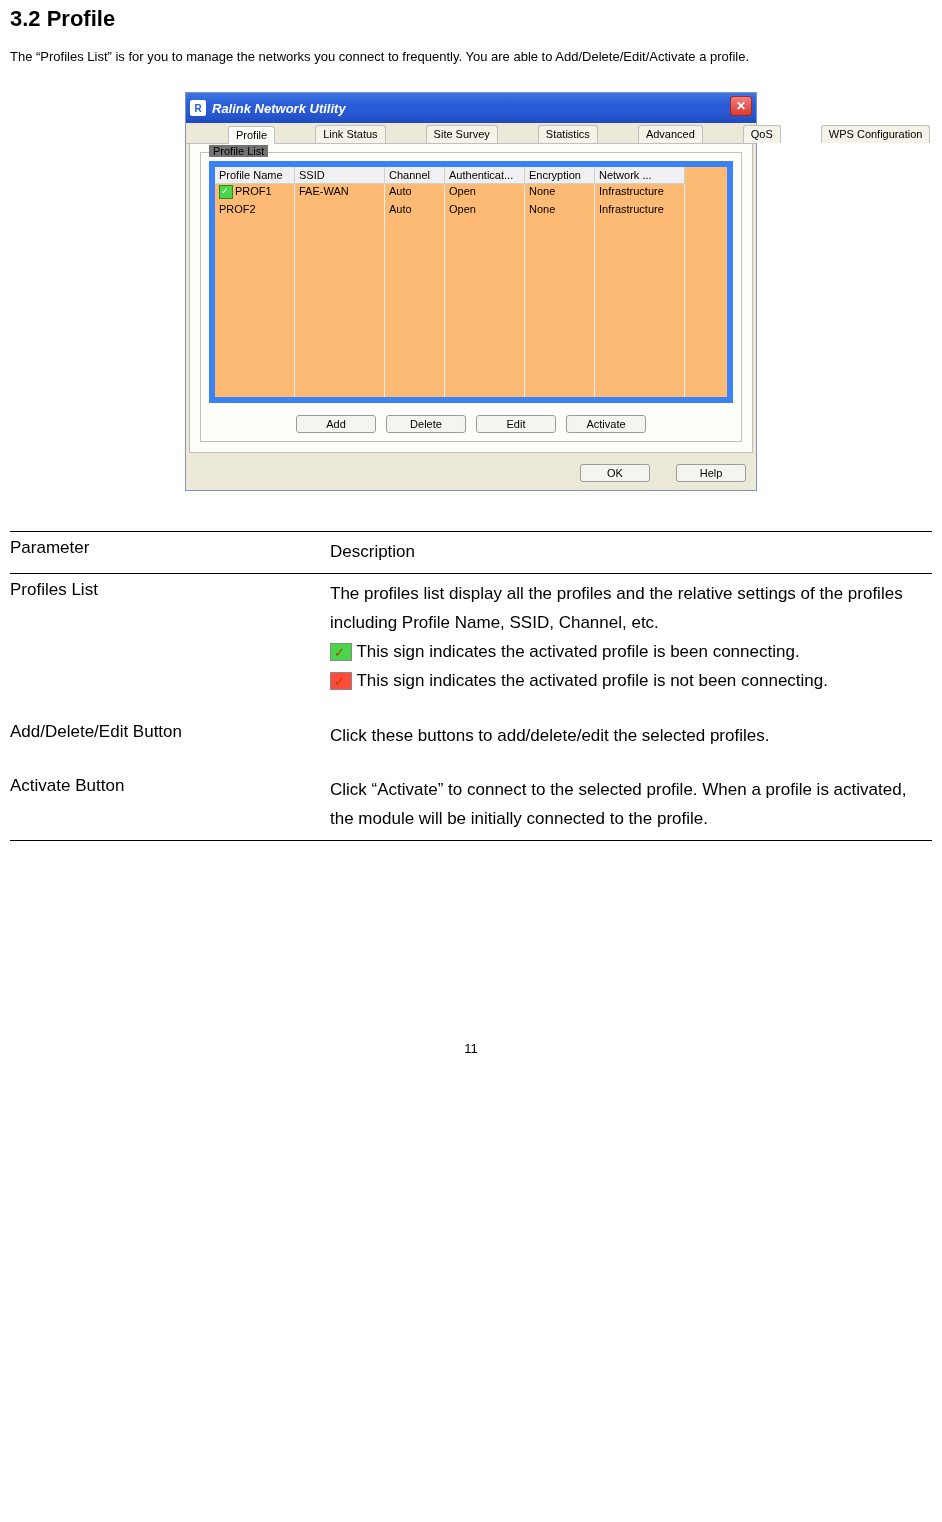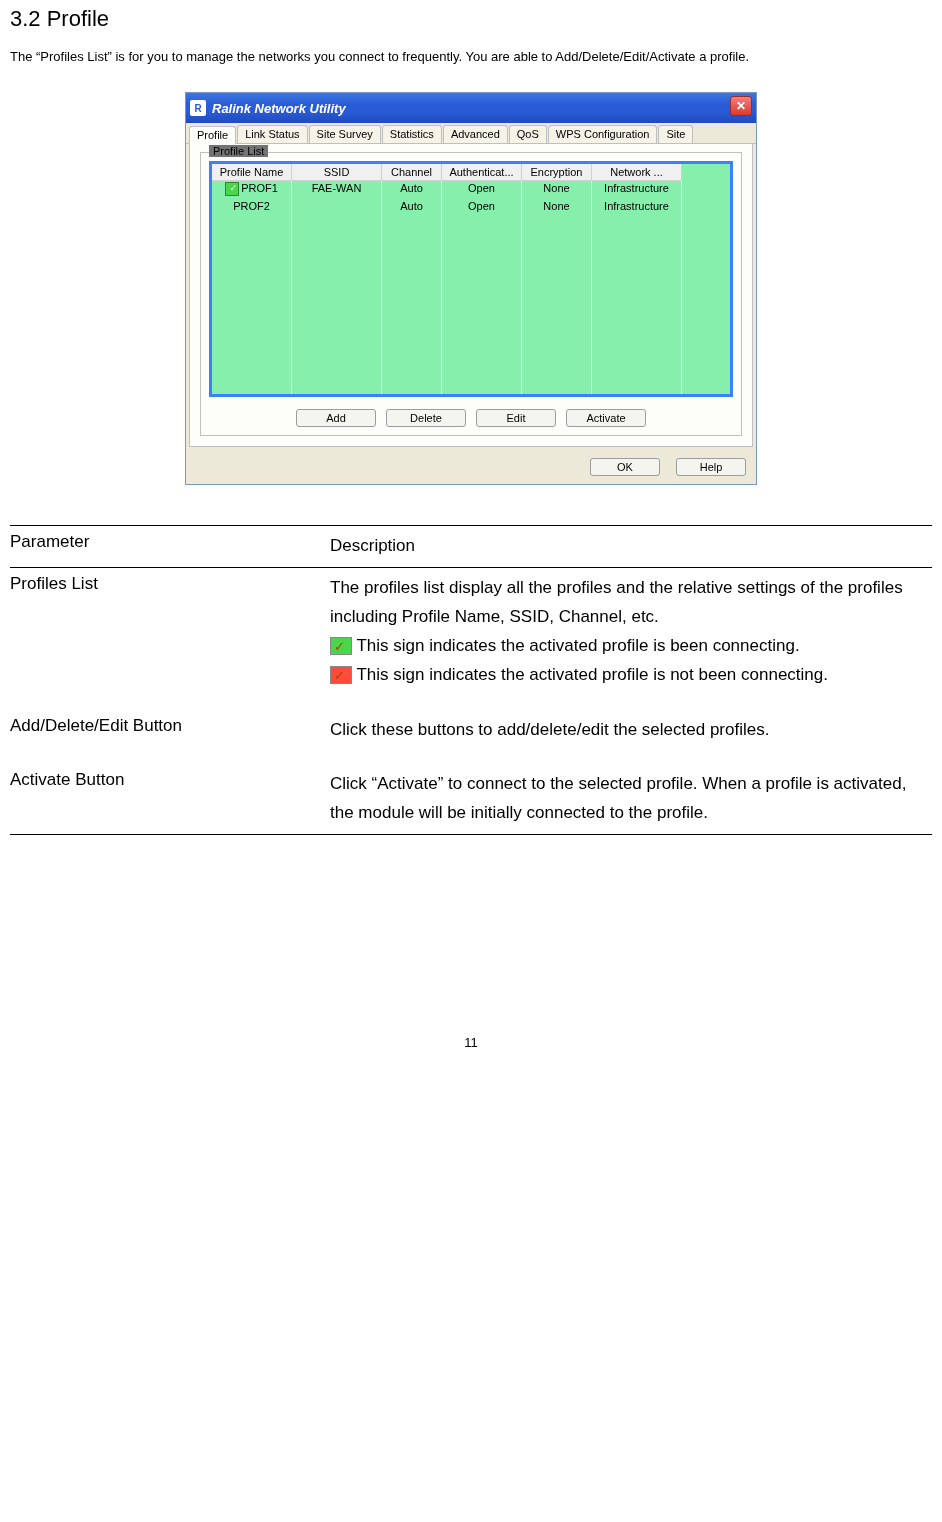--- a/index.html
+++ b/index.html
@@ -8,21 +8,21 @@
     padding: 0;
     background: #fff;
     color: #000;
     width: 942px;
   }
   .page {
     padding: 0 10px;
   }
   h2.section {
     font-size: 22px;
-    font-weight: normal;
+    font-weight: bold;
     margin: 6px 0 14px 0;
   }
   .intro {
     font-size: 13px;
     line-height: 1.7;
     margin-bottom: 24px;
   }
   .fig-wrap {
     display: flex;
     justify-content: center;
@@ -80,20 +80,21 @@
     background: #f5f3e7;
     border: 1px solid #bfbfbf;
     border-bottom: none;
     border-top-left-radius: 3px;
     border-top-right-radius: 3px;
     padding: 2px 7px;
     margin-right: 1px;
     font-size: 11px;
     cursor: pointer;
     white-space: nowrap;
+    margin-left: 39px;
   }
   .tab.active {
     background: #fdfdfa;
     position: relative;
     top: 1px;
     border-bottom: 1px solid #fdfdfa;
   }
   .panel {
     background: #fdfdfa;
     border: 1px solid #bfbfbf;
@@ -108,25 +109,24 @@
     background: #fdfdfa;
   }
   .grouplabel {
     position: absolute;
     top: -8px; left: 8px;
     background: #737373;
     padding: 0 4px;
     font-size: 11px;
   }
   .listview {
-    border: 3px solid #3b82f6;
-    background: #86efac;
+    border: 6px solid #3b82f6;
+    background: #fdba74;
     height: 230px;
     overflow: hidden;
-    text-align: center;
   }
   .lv-header, .lv-row {
     display: grid;
     grid-template-columns: 80px 90px 60px 80px 70px 90px;
     font-size: 11px;
   }
   .lv-header div {
     background: #f0f0f0;
     border-right: 1px solid #d0d0d0;
     border-bottom: 1px solid #d0d0d0;
@@ -160,21 +160,21 @@
     padding: 2px 0;
     font-size: 11px;
     background: #f5f5f0;
     border: 1px solid #9c9c9c;
     border-radius: 3px;
     cursor: pointer;
   }
   .bottomrow {
     display: flex;
     justify-content: flex-end;
-    gap: 16px;
+    gap: 26px;
     padding: 8px 10px;
     background: #ece9d8;
   }
   .btn2 {
     width: 70px;
     padding: 2px 0;
     font-size: 11px;
     background: #f5f5f0;
     border: 1px solid #9c9c9c;
     border-radius: 3px;

